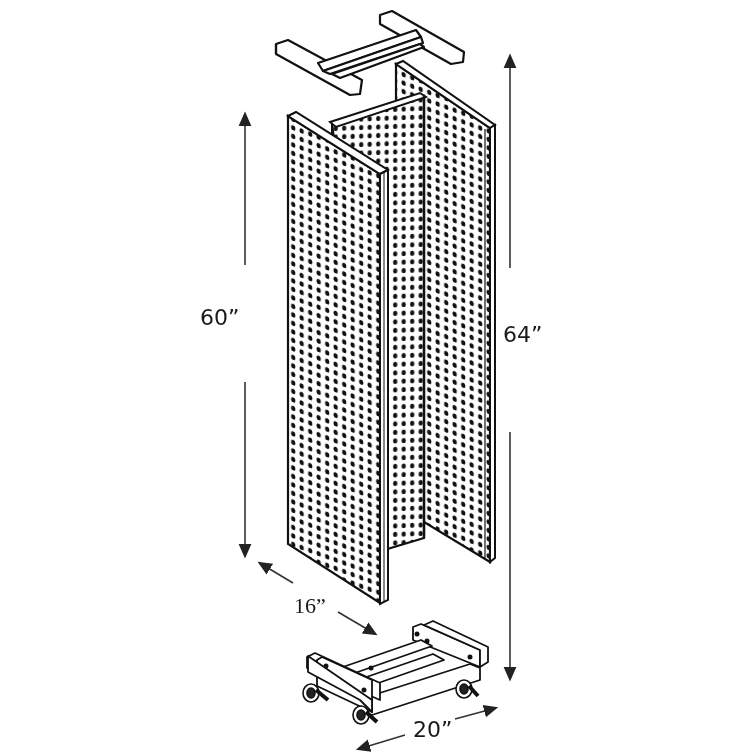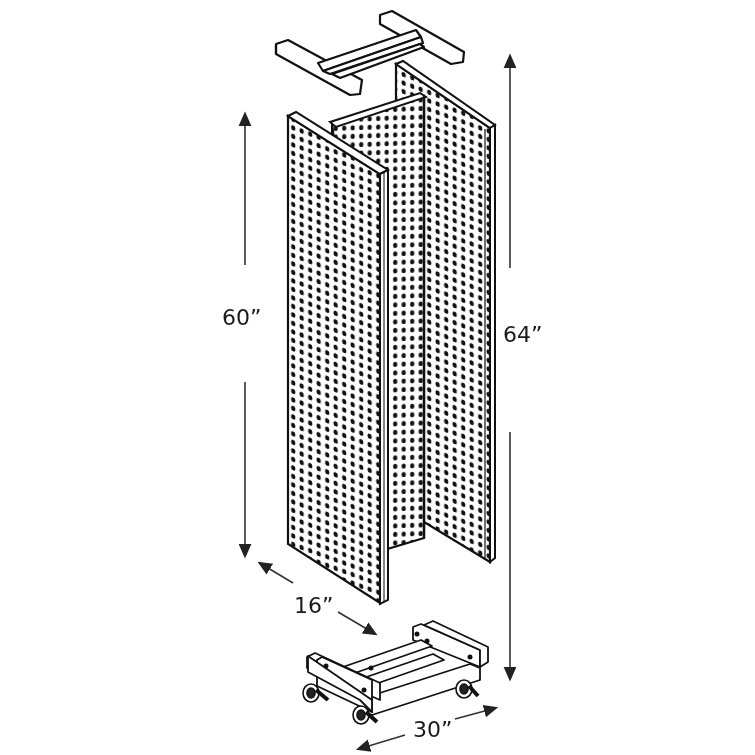--- a/index.html
+++ b/index.html
@@ -115,17 +115,17 @@
 
       <line x1="293" y1="583" x2="263" y2="565" marker-end="url(#ah)"></line>
       <line x1="338" y1="612" x2="372" y2="632" marker-end="url(#ah)"></line>
 
       <line x1="405" y1="735" x2="362" y2="748" marker-end="url(#ah)"></line>
       <line x1="455" y1="719" x2="492" y2="709" marker-end="url(#ah)"></line>
     </g>
   </svg>
 
   
-  <div class="dim-label" style="left:222px; top:307px;">60”</div>
+  <div class="dim-label" style="left:200px; top:307px;">60”</div>
   <div class="dim-label" style="left:503px; top:324px;">64”</div>
-  <div class="dim-label" style="left:294px; top:595px;">16”</div>
-  <div class="dim-label" style="left:413px; top:719px;">30”</div>
+  <div class="dim-label" style="left:294px; top:595px;font-family:Liberation Serif, serif;">16”</div>
+  <div class="dim-label" style="left:413px; top:719px;">20”</div>
 </div>
 
 </body></html>

